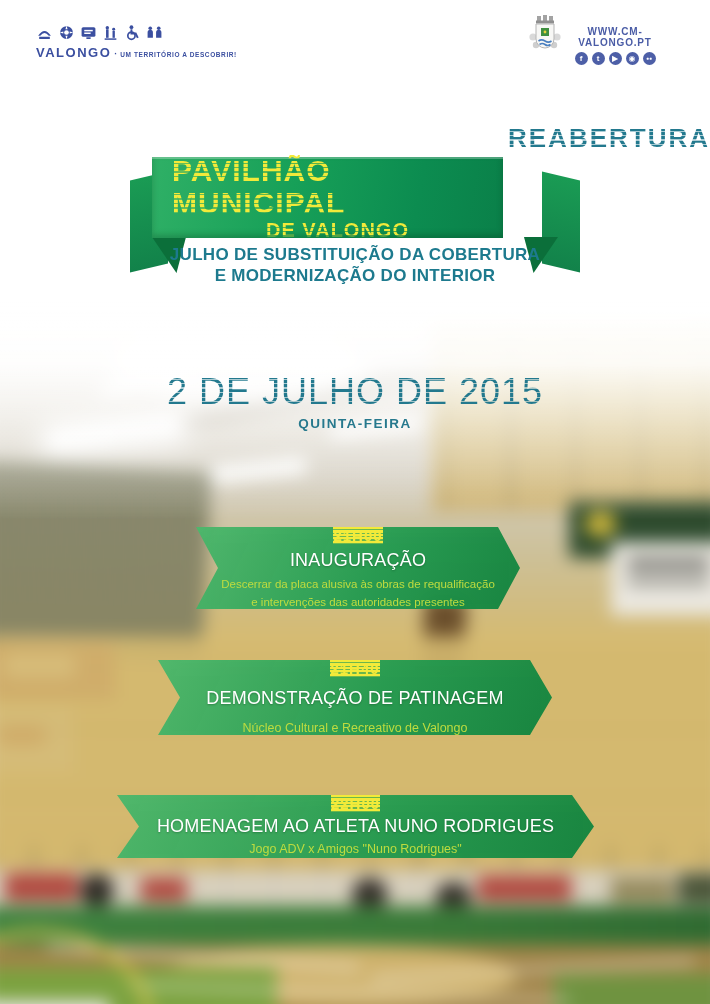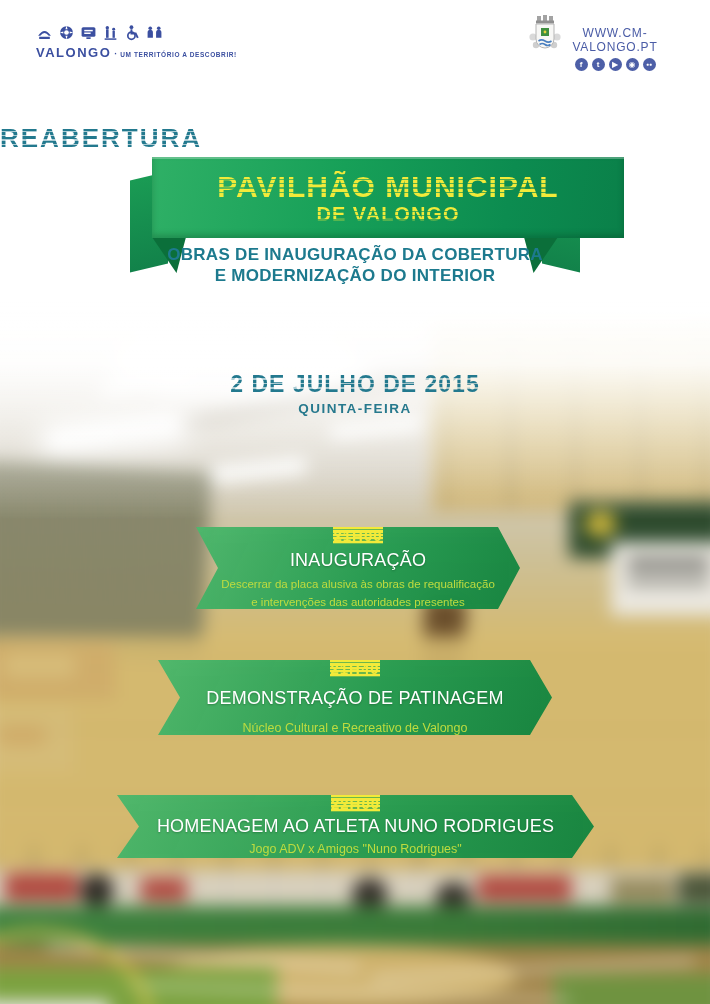--- a/index.html
+++ b/index.html
@@ -20,61 +20,61 @@
   .top-bar{position:absolute;left:0;top:0;width:710px;height:70px;z-index:5;}
   .logo-block{position:absolute;left:36px;top:24px;}
   .logo-icons{display:flex;gap:5px;align-items:flex-end;}
   .lg-icon{width:17px;height:17px;display:inline-block;}
   .logo-line{margin-top:2px;color:#3b4fa0;white-space:nowrap;}
   .logo-name{font-size:13px;font-weight:bold;letter-spacing:1.5px;}
   .logo-sep{font-size:9px;font-weight:bold;margin:0 3px;}
   .logo-tag{font-size:6.5px;font-weight:bold;letter-spacing:.6px;}
   .crest{position:absolute;left:528px;top:13px;}
   .site-col{position:absolute;left:552px;top:26px;width:126px;text-align:center;}
-  .website{font-size:12px;font-weight:normal;color:#4a5ca6;letter-spacing:.8px;}
+  .website{font-size:10px;font-weight:bold;color:#4a5ca6;letter-spacing:.8px;}
   .social-row{margin-top:4px;display:flex;justify-content:center;gap:4px;}
   .soc{width:13px;height:13px;border-radius:50%;background:#4d5fa7;color:#fff;
        font-size:8px;line-height:13px;text-align:center;font-weight:bold;overflow:hidden;}
   .soc .dots{font-size:5px;letter-spacing:0;line-height:13px;display:block;}
 
   
   .teal{color:#23798e;}
   .yellow{color:#f2ea3a;}
   @supports ((-webkit-background-clip:text)){
     .inl{color:transparent !important;-webkit-background-clip:text;background-clip:text;}
     .inl.teal{background-image:repeating-linear-gradient(180deg,#23798e 0,#23798e 3px,
               rgba(35,121,142,.38) 3px,rgba(35,121,142,.38) 4.5px);}
     .inl.yellow{background-image:repeating-linear-gradient(180deg,#f2ea3a 0,#f2ea3a 3px,
               rgba(242,234,58,.3) 3px,rgba(242,234,58,.3) 4.5px);}
     .inl-sm.yellow{background-image:repeating-linear-gradient(180deg,#f2ea3a 0,#f2ea3a 2.2px,
               rgba(242,234,58,.3) 2.2px,rgba(242,234,58,.3) 3.4px);}
   }
 
   
-  .kicker{position:absolute;top:123px;left:0;width:710px;text-align:left;z-index:6;
+  .kicker{position:absolute;top:123px;left:0;width:710px;text-align:right;z-index:6;
           font-size:26px;font-weight:bold;letter-spacing:2px;}
   .ribbon-wrap{position:absolute;left:0;top:0;z-index:5;}
   .tail{position:absolute;width:38px;height:92px;background:linear-gradient(180deg,#1a9b54,#12824a);}
   .tail-l{left:130px;top:176px;transform:skewY(-13deg);}
   .tail-r{left:542px;top:176px;transform:skewY(13deg);}
   .fold{position:absolute;width:34px;height:36px;background:#0b6f3a;top:237px;}
   .fold-l{left:152px;clip-path:polygon(0 0,100% 0,72% 100%);}
   .fold-r{left:524px;clip-path:polygon(0 0,100% 0,28% 100%);}
-  .band{position:absolute;left:152px;top:157px;width:472px;height:81px;
+  .band{position:absolute;left:152px;top:157px;width:331px;height:81px;
         background:linear-gradient(100deg,#2fb066 0%,#17a058 40%,#0c8c50 75%,#0a8049 100%);
         box-shadow:inset 0 2px 0 rgba(255,255,255,.28),inset 0 -3px 6px rgba(0,40,15,.25);
-        display:flex;flex-direction:column;align-items:center;justify-content:center;}
+        display:flex;flex-direction:column;align-items:center;justify-content:center;padding-left:20px;}
   .band-l1{font-size:30px;font-weight:bold;letter-spacing:1px;line-height:32px;}
   .band-l2{font-size:20px;font-weight:bold;letter-spacing:1px;line-height:22px;}
   .subtitle{position:absolute;top:244px;left:0;width:710px;text-align:center;z-index:6;
             font-size:17px;font-weight:bold;color:#1d7a8e;line-height:21px;letter-spacing:.3px;}
 
   
   .date-block{position:absolute;top:371px;left:0;width:710px;text-align:center;z-index:6;}
-  .date-line{font-size:23px;font-weight:bold;letter-spacing:1px;}
+  .date-line{font-size:36px;font-weight:normal;letter-spacing:1px;}
   .weekday{margin-top:3px;font-size:13.5px;font-weight:bold;letter-spacing:1.5px;color:#27798d;}
 
   
   .flag{position:absolute;z-index:6;color:#fff;text-align:center;
         display:flex;flex-direction:column;align-items:center;justify-content:space-between;
         clip-path:polygon(22px 50%,0 0,calc(100% - 22px) 0,100% 50%,calc(100% - 22px) 100%,0 100%);
         background:linear-gradient(115deg,rgba(76,184,108,.96) 0%,rgba(34,156,80,.94) 55%,rgba(16,132,62,.94) 100%);
         filter:drop-shadow(0 6px 7px rgba(10,50,20,.28));}
   .flag-1{left:196px;top:527px;width:324px;height:82px;}
   .flag-2{left:158px;top:660px;width:394px;height:75px;}
@@ -244,21 +244,21 @@
     <div class="tail tail-r"></div>
     <div class="fold fold-l"></div>
     <div class="fold fold-r"></div>
     <div class="band">
       <div class="band-l1 inl yellow">PAVILHÃO MUNICIPAL</div>
       <div class="band-l2 inl yellow">DE VALONGO</div>
     </div>
   </div>
 
   <div class="subtitle">
-    <div>OBRAS DE INAUGURAÇÃO DA COBERTURA</div>
+    <div>JULHO DE SUBSTITUIÇÃO DA COBERTURA</div>
     <div>E MODERNIZAÇÃO DO INTERIOR</div>
   </div>
 
   <div class="date-block">
     <div class="date-line inl teal">2 DE JULHO DE 2015</div>
     <div class="weekday">QUINTA-FEIRA</div>
   </div>
 
   <div class="flag flag-1">
     <div class="f-time inl-sm yellow">21H00</div>

